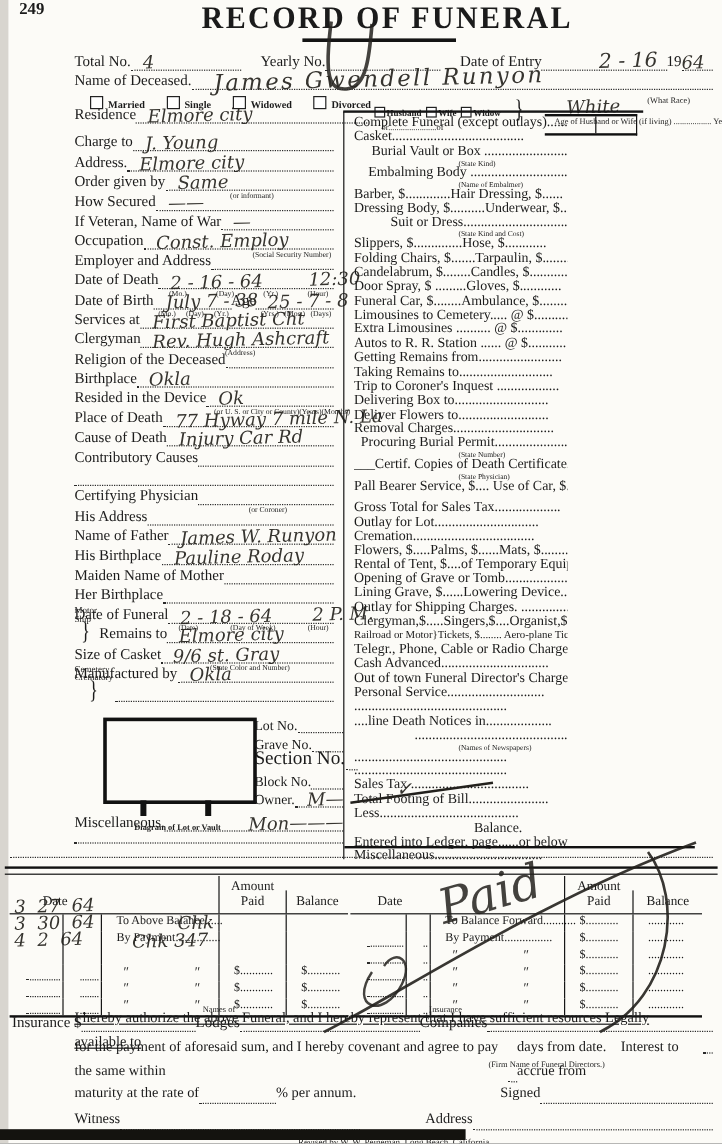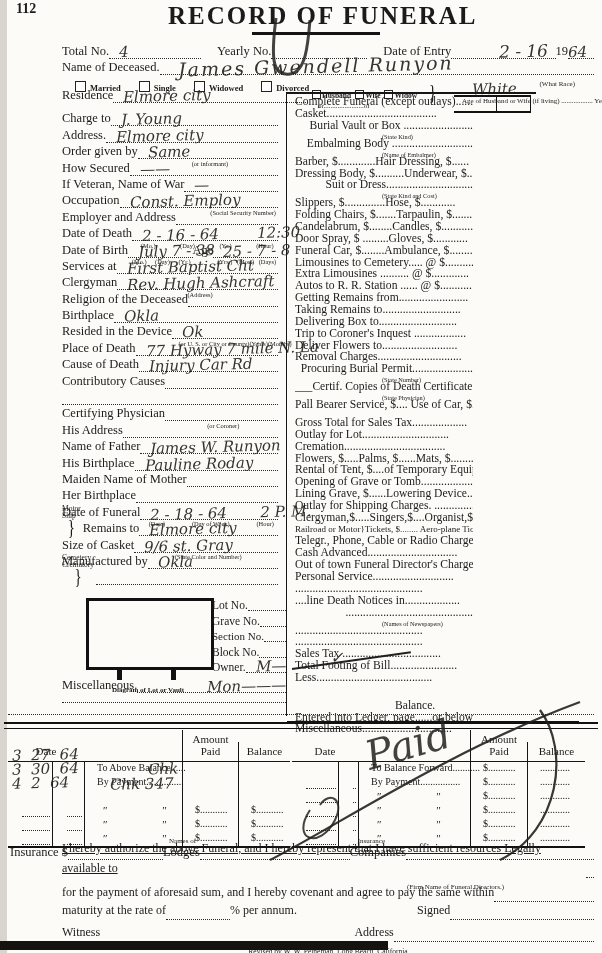--- a/index.html
+++ b/index.html
@@ -35,21 +35,21 @@
   .small{font-size:7px;white-space:nowrap;}
   
   .rcol{position:absolute;left:286px;top:93px;width:316px;height:620px;border-left:1.5px solid #161616;}
   .rcol-topline{position:absolute;left:286px;top:92px;width:250px;height:1.5px;background:#161616;}
   .rline{position:relative;height:11.85px;padding-left:8px;font-size:11.6px;line-height:12px;white-space:nowrap;}
   .rline .rtext{display:block;width:178px;overflow:hidden;}
   .rline.hascap{height:18px;text-align:right;}
   .rcap{position:absolute;left:95px;top:11px;font-size:6.3px;}
   .rline.gap{margin-top:6px;}
   .rline.sm{font-size:9px;line-height:10px;}
-  .rline.bal .rtext{padding-left:100px;margin-top:16px;}
+  .rline.bal .rtext{padding-left:100px;}
   .rline.ledger{border-bottom:2px solid #111;width:292px;box-sizing:border-box;}
   .moneybox{position:absolute;left:168px;top:1px;width:76px;height:14px;border-top:2.5px solid #111;
             border-bottom:2.5px solid #111;border-right:1.5px solid #111;}
   .moneybox i{position:absolute;left:55%;top:0;bottom:0;width:1.5px;background:#111;}
   
   .diagram{width:122px;height:66px;border:3.5px solid #111;position:relative;background:#fcfbf7;}
   .notch{position:absolute;bottom:-13px;width:5px;height:13px;background:#111;}
   .diag-lbl{font-size:7px;font-weight:bold;text-align:center;width:160px;}
   
   .rule2{height:4px;border-top:2.2px solid #111;border-bottom:1.2px solid #111;}
@@ -70,21 +70,21 @@
   .barkbot{position:absolute;left:0;top:941px;width:388px;height:9px;background:#14130f;}
   .revised{font-size:7.5px;text-align:center;}
   svg{position:absolute;overflow:visible;}
 </style>
 </head>
 <body>
 
 <div class="page">
   <div class="edge"></div>
 
-  <div class="abs pageno" style="left:16px;top:1px;">112</div>
+  <div class="abs pageno" style="left:16px;top:1px;">249</div>
   <div class="abs title" style="left:168px;top:2px;">RECORD OF FUNERAL</div>
   <div class="abs title-under" style="left:252px;top:32px;width:128px;"></div>
   <svg class="abs" style="left:268px;top:14px;" width="60" height="70">
     <path d="M8,4 C2,50 6,62 22,60 C38,58 40,30 42,6" fill="none" stroke="#23211d" stroke-width="3" opacity=".85"></path>
   </svg>
 
   <div class="abs flex" style="left:62px;top:44px;width:532px;">
     <span class="lbl">Total No.</span>
     <span class="seg" style="max-width:92px;">
       <span class="hw">4</span>
@@ -515,21 +515,21 @@
       </div>
 
       <div class="flex" style="height:15.4px;">
         <span class="lbl" style="font-size:11.5px;">Grave No.</span>
         <span class="seg">
           
         </span>
       </div>
 
       <div class="flex" style="height:15.4px;">
-        <span class="lbl" style="font-size:11px;">Section No.</span>
+        <span class="lbl" style="font-size:16px;">Section No.</span>
         <span class="seg">
           
         </span>
       </div>
 
       <div class="flex" style="height:15.4px;">
         <span class="lbl" style="font-size:11.5px;">Block No.</span>
         <span class="seg">
           
         </span>
@@ -633,26 +633,26 @@
         <span class="rtext">Getting Remains from........................</span>
 
       </div>
 
       <div class="rline">
         <span class="rtext">Taking Remains to...........................</span>
 
       </div>
 
       <div class="rline">
+        <span class="rtext">Trip to Coroner's Inquest ..................</span>
+
+      </div>
+
+      <div class="rline">
         <span class="rtext">Delivering Box to...........................</span>
-
-      </div>
-
-      <div class="rline">
-        <span class="rtext">Trip to Coroner's Inquest ..................</span>
 
       </div>
 
       <div class="rline">
         <span class="rtext">Deliver Flowers to..........................</span>
 
       </div>
 
       <div class="rline">
         <span class="rtext">Removal Charges.............................</span>
@@ -973,20 +973,21 @@
 
   <div class="abs legal" style="left:62px;top:860px;width:532px;">
     <div class="flex" style="height:18px;text-decoration:underline;">
       <span>I hereby authorize the above Funeral, and I hereby represent that I have sufficient resources Legally available to</span>
       <span class="dot"></span>
     </div>
     <div class="small" style="text-align:right;padding-right:90px;height:6px;">(Firm Name of Funeral Directors.)</div>
     <div class="flex" style="height:18px;">
       <span>for the payment of aforesaid sum, and I hereby covenant and agree to pay the same within</span>
       <span class="dot" style="max-width:120px;"></span>
+      <span>days from date.&nbsp;&nbsp;&nbsp; Interest to accrue from</span>
     </div>
     <div class="flex" style="height:18px;justify-content:center;">
       <span>maturity at the rate of</span>
       <span class="dot" style="max-width:64px;"></span>
       <span>% per annum.</span>
       <span style="width:120px;"></span>
       <span>Signed</span>
       <span class="dot"></span>
     </div>
     <div class="flex" style="height:20px;margin-top:2px;">

